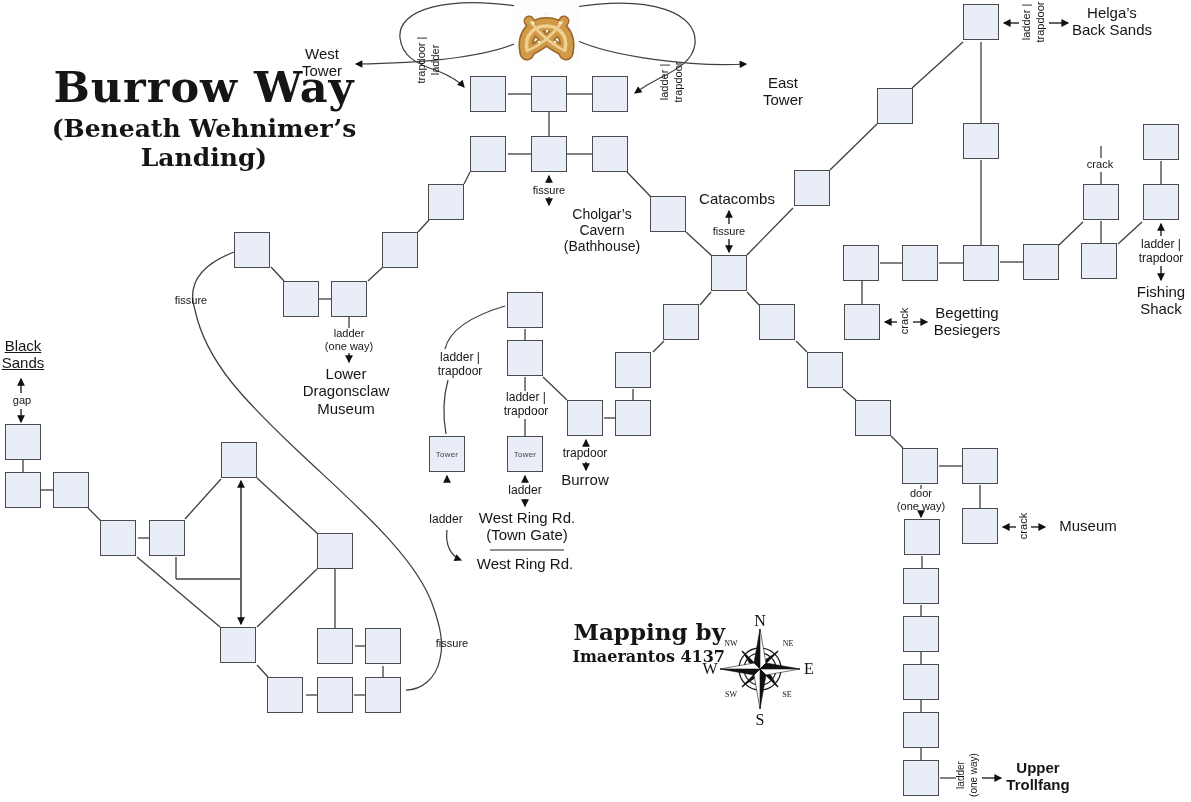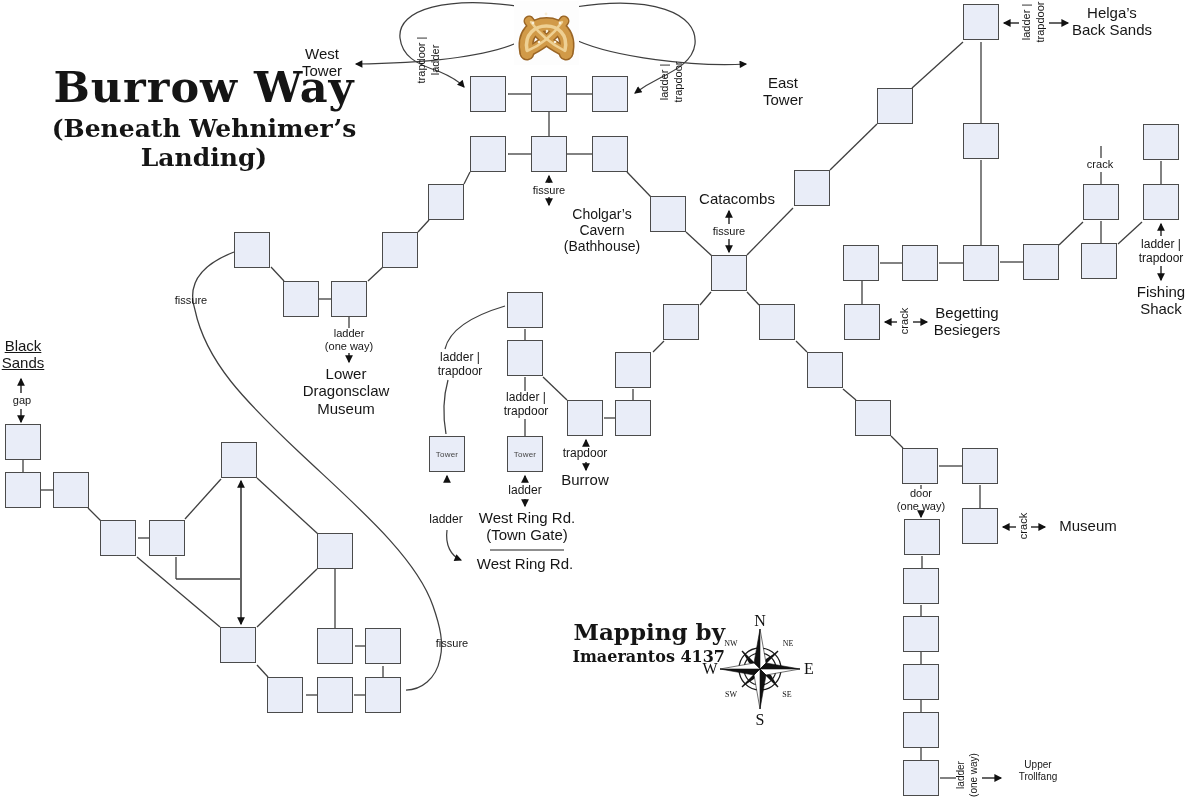--- a/index.html
+++ b/index.html
@@ -245,21 +245,21 @@
       <div class="maplabel rot" style="left: 1024px; top: 526px; font-size: 11px;">crack</div>
       <div class="maplabel" style="left: 1100px; top: 158px; font-size: 11px;">crack</div>
       <div class="maplabel" style="left: 1161px; top: 238px; font-size: 12px;">ladder |
 trapdoor</div>
       <div class="maplabel" style="left: 1161px; top: 283px; font-size: 15px;">Fishing
 Shack</div>
       <div class="maplabel" style="left: 921px; top: 487px; font-size: 11px;">door
 (one way)</div>
       <div class="maplabel rot" style="left: 967px; top: 775px; font-size: 10px;">ladder
 (one way)</div>
-      <div class="maplabel" style="left: 1038px; top: 759px; font-size: 10px;">Upper
+      <div class="maplabel" style="left: 1038px; top: 759px; font-size: 15px; font-weight: bold;">Upper
 Trollfang</div>
     </div>
 
   <div id="title-block">
     <div id="map-title">Burrow Way</div>
     <div id="map-subtitle">(Beneath Wehnimer’s Landing)</div>
   </div>
 
   <div id="credits">
     <div class="cr-big">Mapping by</div>

